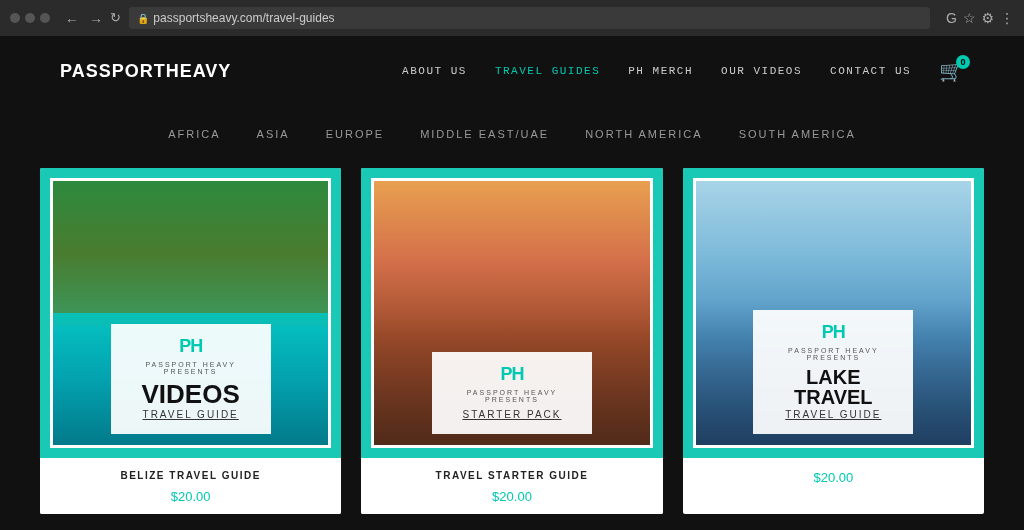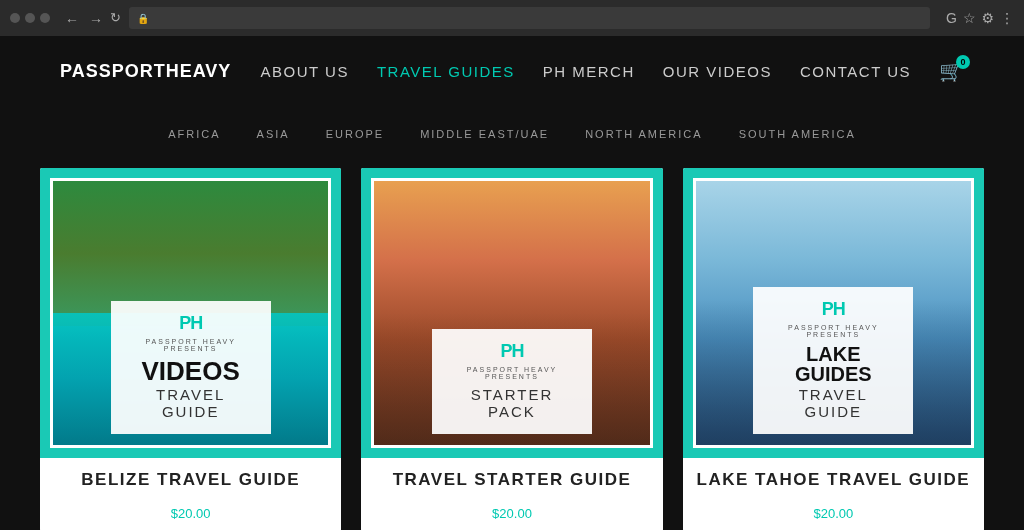--- a/index.html
+++ b/index.html
@@ -70,26 +70,27 @@
     .site-logo span {
       font-weight: 900;
       color: #fff;
     }
     .site-nav {
       display: flex;
       align-items: center;
       gap: 28px;
     }
     .nav-item {
-      font-size: 15px;
+      font-size: 11px;
       letter-spacing: 1.5px;
       text-transform: uppercase;
       color: #ccc;
       cursor: pointer;
       text-decoration: none;
+      font-family: Liberation Mono, monospace;
     }
     .nav-item.active {
       color: #00c9b1;
     }
     .cart-icon {
       position: relative;
       font-size: 20px;
       color: #ccc;
       cursor: pointer;
     }
@@ -244,39 +245,40 @@
       margin-bottom: 6px;
     }
     .card-title {
       font-size: 26px;
       font-weight: 900;
       color: #111;
       line-height: 1;
       margin-bottom: 2px;
     }
     .card-subtitle {
-      font-size: 15px;
+      font-size: 10px;
       letter-spacing: 2px;
       text-transform: uppercase;
       color: #333;
+      text-decoration: underline;
     }
 
     
     .card-bottom {
       background: #fff;
       padding: 12px 10px 10px;
       text-align: center;
     }
     .card-name {
-      font-size: 17px;
+      font-size: 10px;
       font-weight: 700;
       letter-spacing: 1.5px;
       text-transform: uppercase;
       color: #222;
-      margin-bottom: 16px;
+      margin-bottom: 8px;
     }
     .card-price {
       font-size: 13px;
       color: #00c9b1;
       font-weight: 400;
     }
   </style>
 </head>
 <body>
 
@@ -286,20 +288,21 @@
     <div class="browser-dot"></div>
     <div class="browser-dot"></div>
   </div>
   <div class="browser-nav-btns">
     <span class="browser-nav-btn">←</span>
     <span class="browser-nav-btn">→</span>
     <span class="browser-reload">↻</span>
   </div>
   <div class="browser-url-bar">
     <span class="browser-lock">🔒</span>
+    <span>passportsheavy.com/travel-guides</span>
   </div>
   <div class="browser-right-icons">
     <span class="browser-icon">G</span>
     <span class="browser-icon">☆</span>
     <span class="browser-icon">⚙</span>
     <span class="browser-icon">⋮</span>
   </div>
 </div>
 
 <header class="site-header">
@@ -376,24 +379,23 @@
       <div class="card-cover">
         <div class="card-image-placeholder img-tahoe"></div>
         <div class="card-info-box">
           <div class="ph-logo-box">
             <span class="ph-symbol">PH</span>
           </div>
           <div class="presents-text">
             <span>PASSPORT HEAVY</span><br>
             <span>PRESENTS</span>
           </div>
-          <div class="card-title" style="font-size:20px;">LAKE GUIDES</div>
+          <div class="card-title" style="font-size:20px;">LAKE TRAVEL</div>
           <div class="card-subtitle">TRAVEL GUIDE</div>
         </div>
       </div>
       <div class="card-bottom">
-        <div class="card-name">LAKE TAHOE TRAVEL GUIDE</div>
         <div class="card-price">$20.00</div>
       </div>
     </div>
 
   </div>
 </section>
 
 </body></html>

